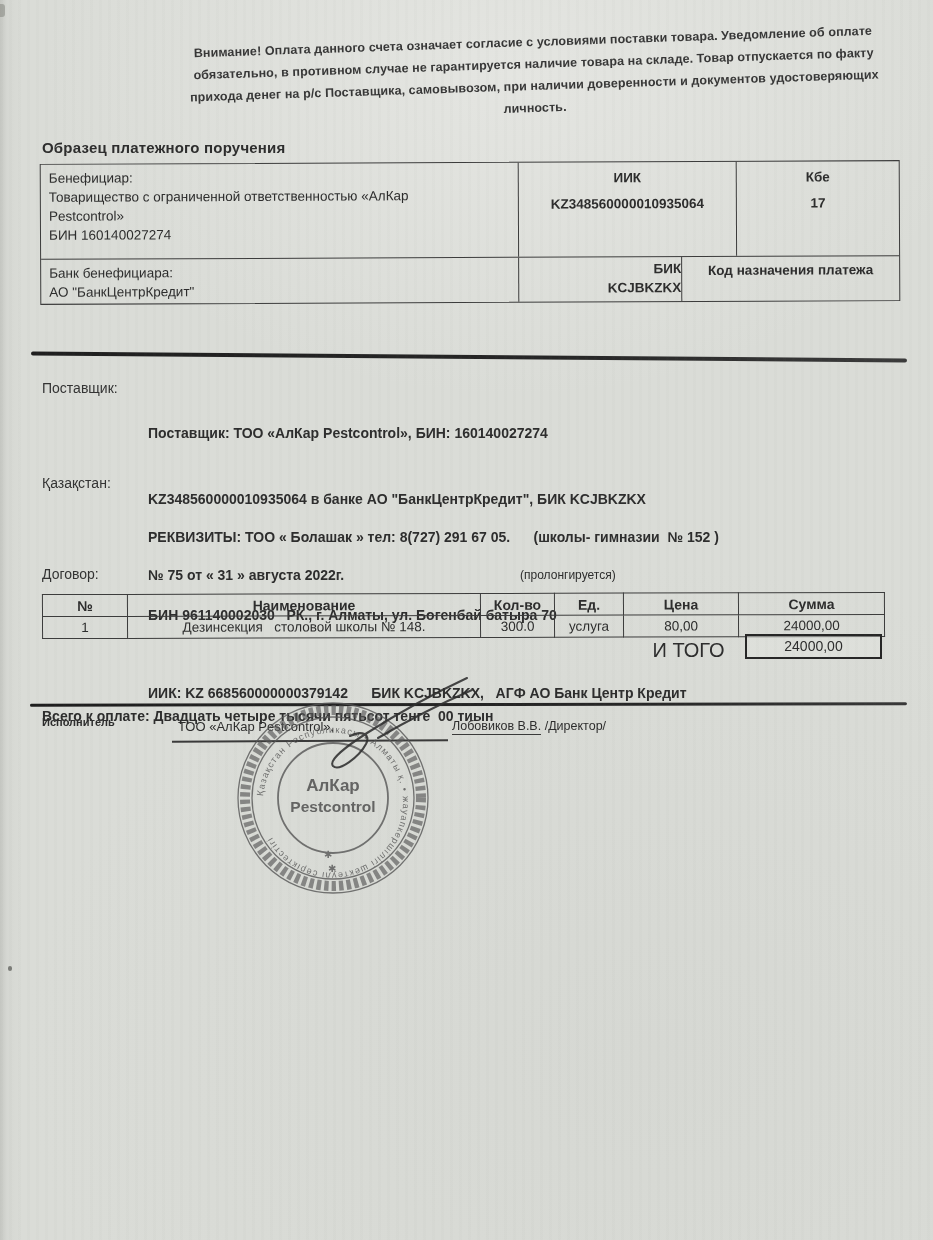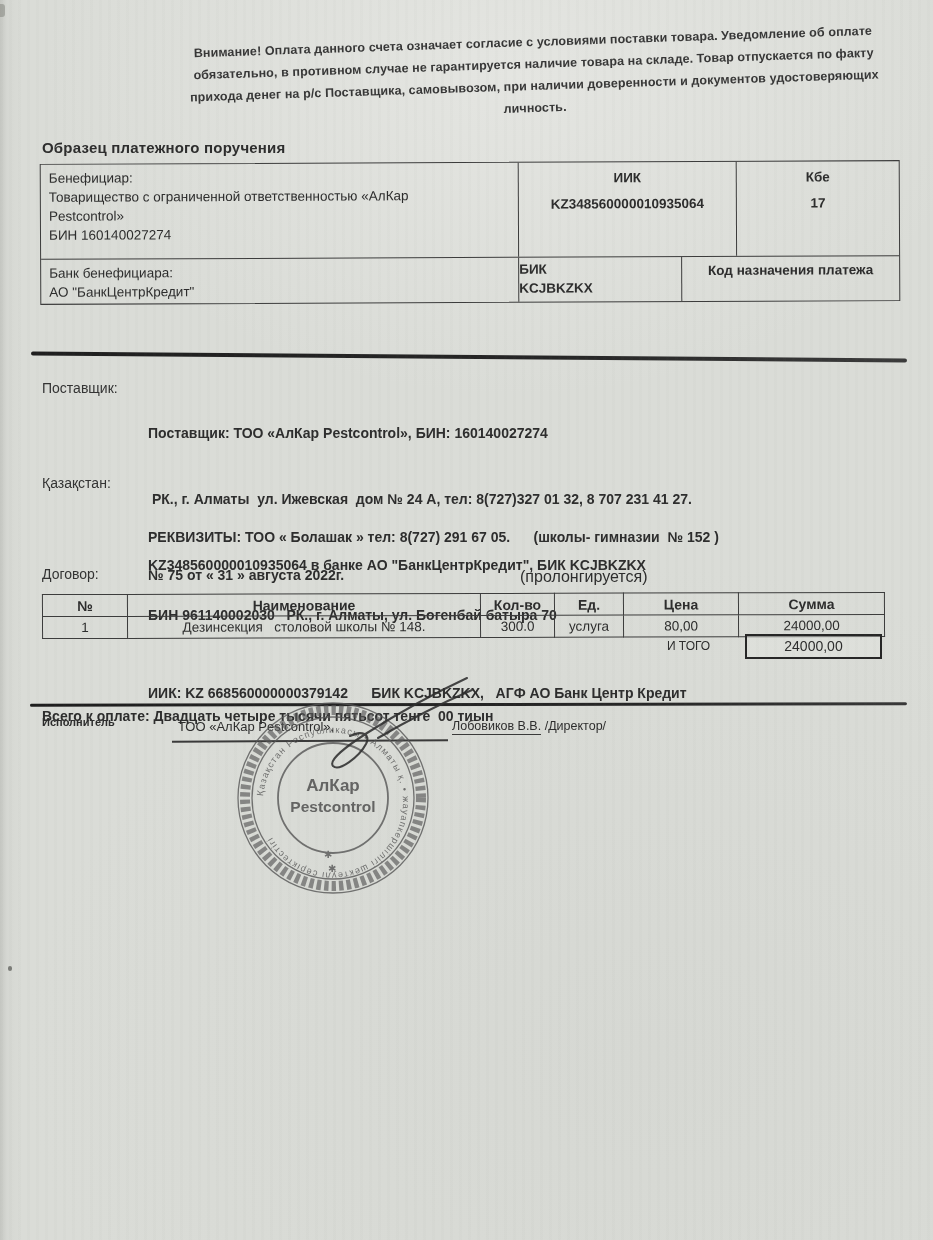--- a/index.html
+++ b/index.html
@@ -32,47 +32,47 @@
   
   .po-heading{position:absolute;left:42px;top:139px;font-size:15px;font-weight:700;letter-spacing:.2px;text-align:center;}
   .btable{position:absolute;left:40px;top:162px;width:858px;border:1.8px solid #3c3c3c;transform:rotate(-.25deg);}
   .brow{display:flex;}
   .brow2{border-top:1.6px solid #3c3c3c;}
   .bcell{box-sizing:border-box;font-size:13.5px;line-height:19px;}
   .bcell + .bcell{border-left:1.6px solid #3c3c3c;}
   .bc-left{width:477px;padding:4px 8px;}
   .bc-iik{width:218px;text-align:center;}
   .bc-kbe{width:163px;text-align:center;}
-  .bc-bik{width:163px;text-align:left;}
+  .bc-bik{width:163px;text-align:right;}
   .bc-code{width:218px;text-align:center;}
   .r1{height:94px;}
   .r2{height:44px;}
   .blabel{margin-top:6px;font-weight:600;}
   .bvalue{margin-top:7px;font-weight:600;}
 
   
   .inv-title{position:absolute;left:40px;top:313px;font-size:21px;font-weight:700;letter-spacing:.3px;}
   .title-rule{position:absolute;left:31px;top:355px;width:876px;height:3.6px;
     background:linear-gradient(90deg,#1f1f1f 0%,#262626 60%,#3b3b3b 100%);
     transform:rotate(.45deg);border-radius:2px;}
 
   
   .sec-label{position:absolute;left:42px;font-size:14px;color:#333;}
   .sec-body{position:absolute;left:148px;font-size:14px;font-weight:700;line-height:22px;}
   .buyer-body{line-height:26px;}
-  .contract-note{position:absolute;left:520px;top:568px;font-size:16px;font-weight:400;}
+  .contract-note{position:absolute;left:520px;top:568px;font-size:12px;font-weight:400;}
 
   
   table.items{position:absolute;left:42px;top:593px;border-collapse:collapse;table-layout:fixed;
     background:transparent;transform:rotate(-.15deg);}
   table.items th,table.items td{border:1.7px solid #3c3c3c;padding:0 2px;text-align:center;overflow:hidden;}
   table.items th{font-size:14px;font-weight:700;height:21px;}
   table.items td{font-size:13.5px;height:21px;}
 
-  .itogo-label{position:absolute;left:630px;top:639px;width:117px;text-align:center;font-size:12px;}
+  .itogo-label{position:absolute;left:630px;top:639px;width:117px;text-align:center;font-size:20px;}
   .itogo-box{position:absolute;left:745px;top:634px;width:133px;height:21px;border:2.6px solid #262626;
     text-align:center;line-height:21px;font-size:14px;background:rgba(230,231,227,.35);}
 
   .total-line1{position:absolute;left:42px;top:658px;font-size:14px;font-weight:600;}
   .total-line2{position:absolute;left:42px;top:680px;font-size:14px;font-weight:700;margin-top:28px;}
 
   .bottom-rule{position:absolute;left:30px;top:703px;width:877px;height:3.4px;
     background:linear-gradient(90deg,#1e1e1e 0%,#272727 70%,#383838 100%);
     transform:rotate(-.1deg);border-radius:2px;}
 
@@ -135,21 +135,20 @@
         <div style="margin-top:4px;font-weight:600;">Код назначения платежа</div>
       </div>
     </div>
   </div>
 
   <div class="title-rule"></div>
 
   <div class="sec-label" style="top:380px;">Поставщик:</div>
   <div class="sec-body pre" style="top:378px;width:740px;">
     <div>Поставщик: ТОО «АлКар Pestcontrol», БИН: 160140027274</div>
-    <div> РК., г. Алматы  ул. Ижевская  дом № 24 А, тел: 8(727)327 01 32, 8 707 231 41 27.</div>
     <div>KZ348560000010935064 в банке АО "БанкЦентрКредит", БИК KCJBKZKX</div>
   </div>
 
   <div class="sec-label" style="top:475px;">Қазақстан:</div>
   <div class="sec-body buyer-body pre" style="top:472px;width:760px;">
     <div>РЕКВИЗИТЫ: ТОО « Болашак » тел: 8(727) 291 67 05.      (школы- гимназии  № 152 )</div>
     <div>БИН 961140002030   РК., г. Алматы, ул. Богенбай батыра 70</div>
     <div>ИИК: KZ 668560000000379142      БИК KCJBKZKX,   АГФ АО Банк Центр Кредит</div>
   </div>
 

